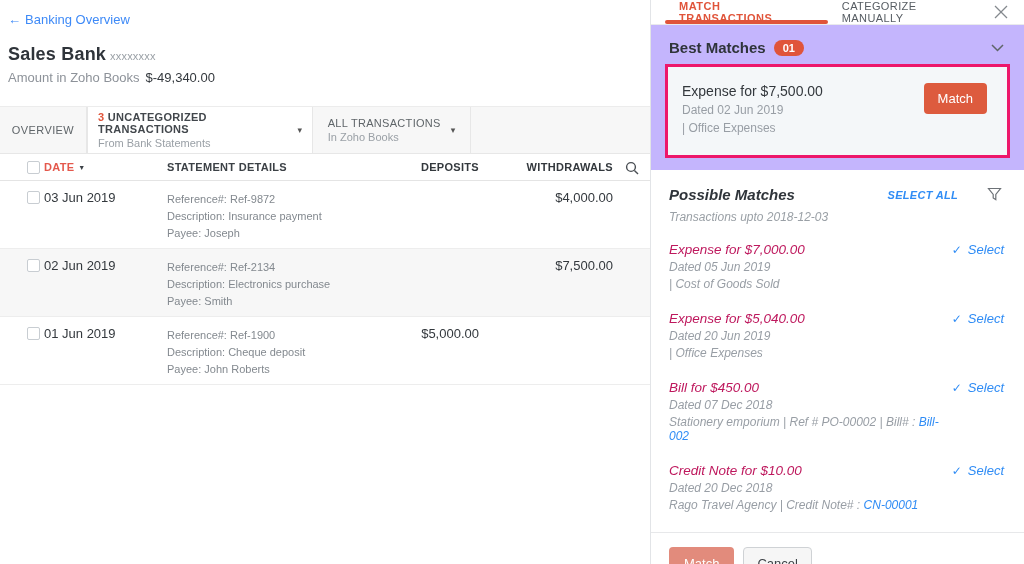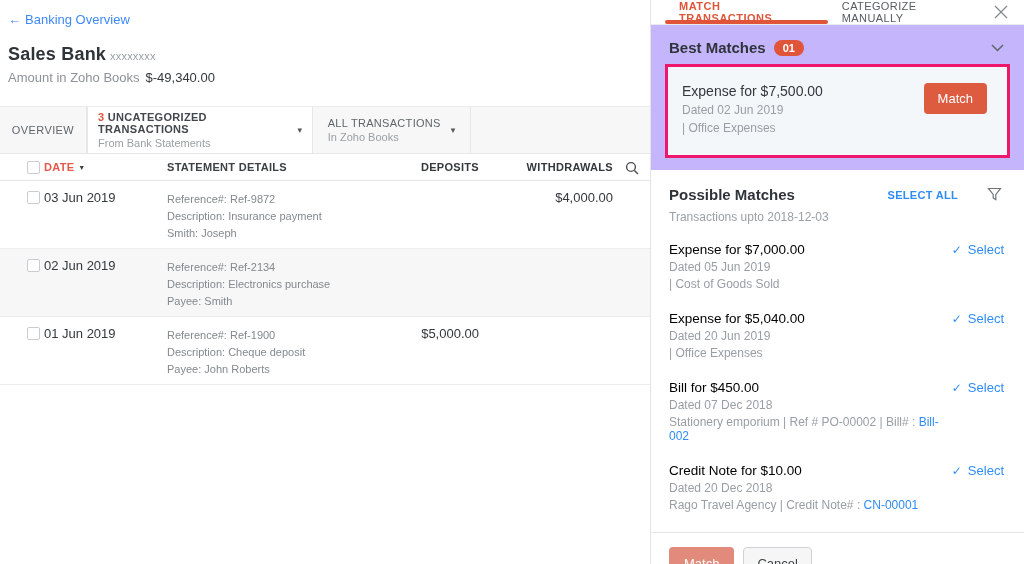--- a/index.html
+++ b/index.html
@@ -69,29 +69,29 @@
   .best-title { font-size: 15px; font-weight: 700; color: #2f343a; }
   .best-badge { margin-left: 8px; background: #e0543a; color: #fff; font-size: 11px; font-weight: 700; padding: 2px 9px; border-radius: 10px; }
   .best-chevron { margin-left: auto; }
 
   .match-card-outline { border: 3px solid #ed176b; background: #f4f7f9; }
   .match-card { display: flex; align-items: flex-start; padding: 16px 20px 20px 14px; }
   .mc-title { font-size: 14px; color: #33383d; }
   .mc-date, .mc-cat { font-size: 12px; color: #989ea5; margin-top: 4px; }
   .match-btn { margin-left: auto; background: #dd5b3e; color: #ffffff; border: none; border-radius: 4px; font-size: 13px; padding: 8px 14px; cursor: pointer; font-family: inherit; }
 
-  .possible-section { padding: 15px 20px 0 18px; flex: 1; }
+  .possible-section { padding: 15px 20px 0 18px; flex: 1; font-style: italic; }
   .pm-head { display: flex; align-items: center; }
   .pm-title { font-size: 15px; font-weight: 700; color: #2f343a; }
   .pm-actions { margin-left: auto; display: flex; align-items: center; gap: 27px; }
   .select-all { font-size: 11px; font-weight: 700; letter-spacing: .3px; color: #2f8cf5; text-decoration: none; cursor: pointer; }
   .pm-sub { font-size: 12px; color: #9aa0a6; margin-top: 6px; }
   .pm-list { margin-top: 18px; }
   .pm-item { display: flex; align-items: flex-start; margin-bottom: 20px; }
-  .pm-item-title { font-size: 13.5px; color: #000000; }
+  .pm-item-title { font-size: 13.5px; color: #be185d; }
   .pm-item-date, .pm-item-meta { font-size: 12px; color: #989ea5; margin-top: 3px; }
   .meta-link { color: #2f8cf5; text-decoration: none; cursor: pointer; }
   .pm-select { margin-left: auto; display: flex; align-items: center; gap: 6px; color: #2f8cf5; font-size: 13px; text-decoration: none; cursor: pointer; white-space: nowrap; padding-left: 10px; }
   .pm-check { font-size: 12px; }
 
   .panel-footer { border-top: 1px solid #e7e8ea; padding: 14px 18px; display: flex; gap: 9px; }
   .footer-match { background: #e28b7c; color: #ffffff; border: none; border-radius: 4px; font-size: 13px; padding: 8px 15px; cursor: pointer; font-family: inherit; }
   .footer-cancel { background: #f6f6f6; color: #3c4146; border: 1px solid #cfd2d5; border-radius: 4px; font-size: 13px; padding: 8px 13px; cursor: pointer; font-family: inherit; }
 
   svg { display: block; }
@@ -154,38 +154,39 @@
 
       <div class="t-body">
         <div class="t-row">
           <div class="c-check">
               <div class="checkbox"></div>
             </div>
           <div class="c-date">03 Jun 2019</div>
           <div class="c-details">
             <div class="detail-line">Reference#: Ref-9872</div>
             <div class="detail-line">Description: Insurance payment</div>
-            <div class="detail-line">Smith: Joseph</div>
+            <div class="detail-line">Payee: Joseph</div>
           </div>
           <div class="c-deposits"></div>
           <div class="c-withdrawals">$4,000.00</div>
           <div class="c-search"></div>
         </div>
 
         <div class="t-row selected">
           <div class="c-check">
               <div class="checkbox"></div>
             </div>
           <div class="c-date">02 Jun 2019</div>
           <div class="c-details">
             <div class="detail-line">Reference#: Ref-2134</div>
             <div class="detail-line">Description: Electronics purchase</div>
             <div class="detail-line">Payee: Smith</div>
           </div>
           <div class="c-deposits"></div>
+          <div class="c-withdrawals">$7,500.00</div>
           <div class="c-search"></div>
         </div>
 
         <div class="t-row">
           <div class="c-check">
               <div class="checkbox"></div>
             </div>
           <div class="c-date">01 Jun 2019</div>
           <div class="c-details">
             <div class="detail-line">Reference#: Ref-1900</div>

